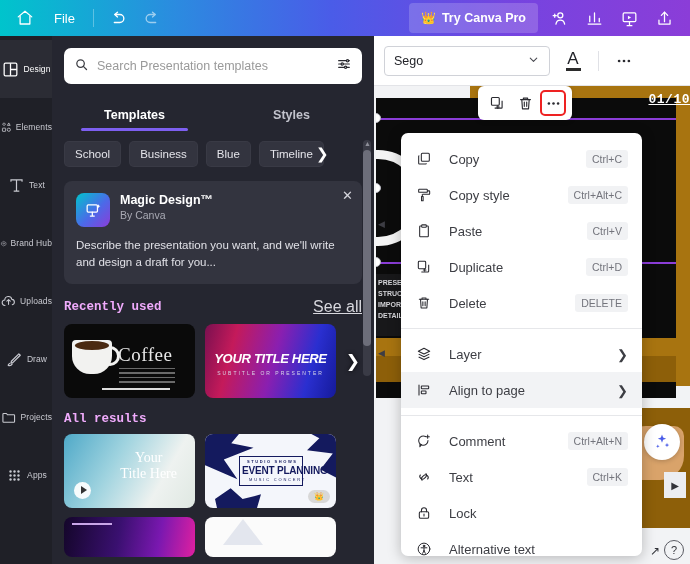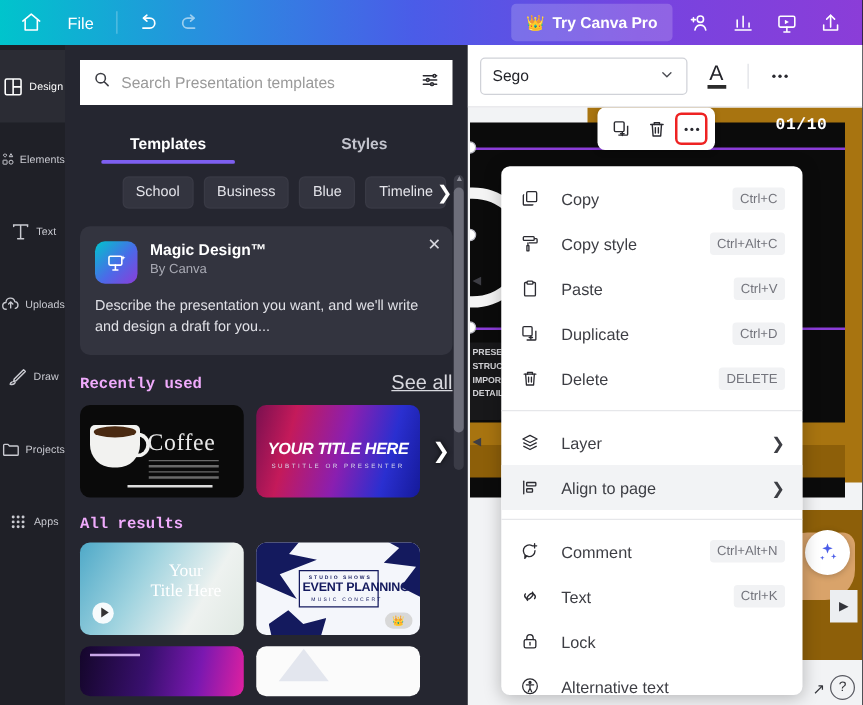--- a/index.html
+++ b/index.html
@@ -50,41 +50,41 @@
   .rail-label { font-size: 8.5px; letter-spacing: .1px; white-space: nowrap; }
 
   
   .panel {
     position: absolute; top: 36px; left: 52px; width: 322px; height: 528px;
     background: #252630; z-index: 30; overflow: hidden;
   }
   .search-wrap { padding: 12px 12px 8px 12px; }
   .search-box {
     display: flex; align-items: center; gap: 8px;
-    background: #fff; border-radius: 0; height: 36px; padding: 0 10px;
+    background: #fff; border-radius: 7px; height: 36px; padding: 0 10px;
   }
   .search-input {
     flex: 1; border: none; outline: none; font-size: 12.5px;
     color: #333; font-family: "Liberation Sans", sans-serif; background: transparent;
   }
   .search-input::placeholder { color: #9a9a9a; }
 
   .tabs { display: flex; padding: 0 4px; margin-top: 6px; }
   .tab {
     flex: 1; text-align: center; padding: 10px 0 9px 0;
     font-size: 12.5px; color: #c2c3cc; cursor: pointer;
     font-weight: 700; position: relative;
   }
   .tab.active { color: #fff; }
   .tab.active::after {
     content: ""; position: absolute; left: 16%; right: 16%; bottom: 0;
     height: 3px; background: #7d5ff0; border-radius: 2px;
   }
 
-  .chips { display: flex; gap: 8px; padding: 10px 12px 4px 12px; align-items: center; justify-content: flex-end; }
+  .chips { display: flex; gap: 8px; padding: 10px 12px 4px 12px; align-items: center; }
   .chip {
     background: #33343f; color: #e4e4ea; border: 1px solid #45465257;
     border-radius: 5px; font-size: 11.5px; padding: 6px 10px;
     white-space: nowrap; cursor: pointer;
   }
   .chip-arrow { color: #fff; font-size: 15px; cursor: pointer; margin-left: -16px; }
 
   .magic-card {
     margin: 10px 12px 0 12px; background: #33343f; border-radius: 8px;
     padding: 12px; position: relative; cursor: pointer;
@@ -289,23 +289,23 @@
     gap: 2px; background: #fff; border-radius: 6px; padding: 4px 6px;
     box-shadow: 0 1px 5px rgba(0,0,0,.18); z-index: 20;
   }
   .float-btn {
     width: 26px; height: 26px; display: flex; align-items: center;
     justify-content: center; border-radius: 4px; cursor: pointer; color: #23242a;
   }
   .float-btn.highlight { border: 2px solid #ee2222; border-radius: 5px; }
 
   .page-count {
-    position: absolute; right: 28px; top: 6px; color: #fff;
+    position: absolute; right: 0; top: 6px; color: #fff;
     font-size: 13px; font-weight: 700; letter-spacing: .5px;
-    font-family: "Liberation Mono", monospace; z-index: 20;
+    font-family: "Liberation Mono", monospace; z-index: 20; text-decoration: underline;
   }
 
   .gold-band-r { position: absolute; right: 0; top: 0; width: 220px; height: 300px; background: #a87410; }
   .lower-slide {
     position: absolute; right: 0; bottom: 36px; width: 224px; height: 120px;
     background: #8d5f09; overflow: hidden;
   }
   .lower-slide .word {
     position: absolute; left: 16px; top: 22px; color: #fff;
     font-family: "Liberation Serif", serif; font-size: 17px; font-weight: 700;
@@ -438,20 +438,27 @@
           <rect x="4.6" y="13.2" width="6" height="6" rx=".6"></rect>
           <circle cx="16.6" cy="16.2" r="3"></circle>
         </svg>
       <span class="rail-label">Elements</span>
     </div>
     <div class="rail-item">
       <svg width="19" height="19" viewBox="0 0 24 24" fill="none" stroke="currentColor" stroke-width="1.5" stroke-linecap="round">
           <path d="M5 6.5V5h14v1.5M12 5v14M9 19h6"></path>
         </svg>
       <span class="rail-label">Text</span>
+    </div>
+    <div class="rail-item">
+      <svg width="19" height="19" viewBox="0 0 24 24" fill="none" stroke="currentColor" stroke-width="1.5" stroke-linejoin="round">
+          <path d="M4.5 9.5L12 5l7.5 4.5v6L12 20l-7.5-4.5z"></path>
+          <rect x="9.5" y="10.4" width="5" height="3.4" rx=".5"></rect>
+        </svg>
+      <span class="rail-label">Brand Hub</span>
     </div>
     <div class="rail-item">
       <svg width="19" height="19" viewBox="0 0 24 24" fill="none" stroke="currentColor" stroke-width="1.5" stroke-linecap="round" stroke-linejoin="round">
           <path d="M7 17.5a3.8 3.8 0 0 1-.3-7.6A5 5 0 0 1 16.6 9a3.8 3.8 0 0 1 .6 7.5"></path>
           <path d="M12 16V9.5M9.6 11.6L12 9.2l2.4 2.4"></path>
         </svg>
       <span class="rail-label">Uploads</span>
     </div>
     <div class="rail-item">
       <svg width="19" height="19" viewBox="0 0 24 24" fill="none" stroke="currentColor" stroke-width="1.5" stroke-linecap="round" stroke-linejoin="round">

